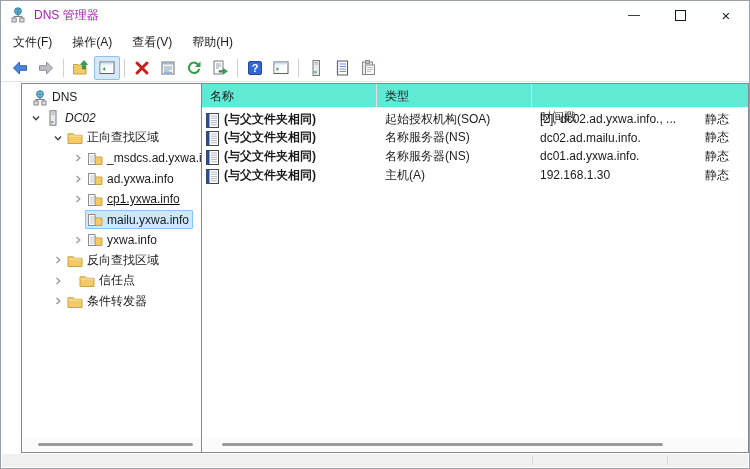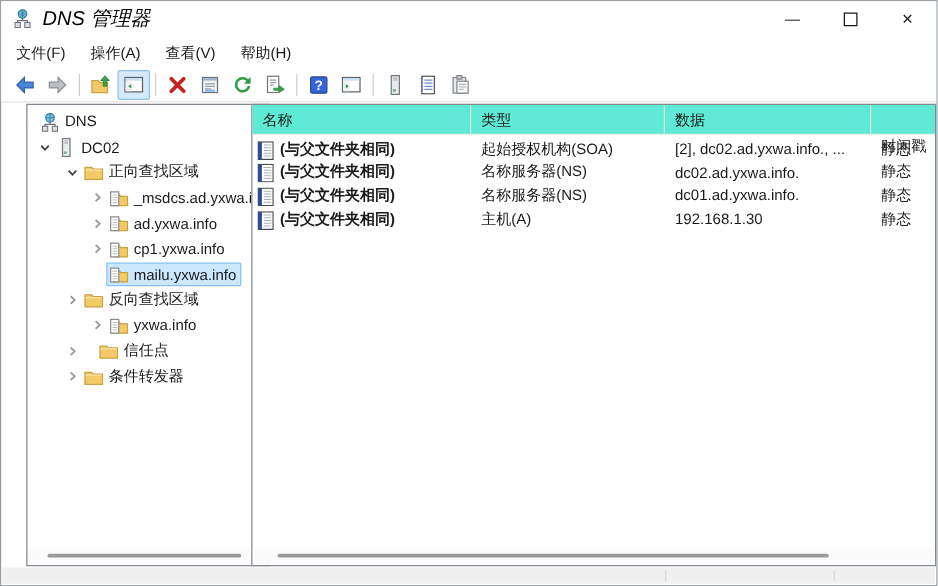--- a/index.html
+++ b/index.html
@@ -4,21 +4,21 @@
 <style>
   html,body{margin:0;padding:0;}
   body{width:750px;height:469px;position:relative;background:#fff;
        font-family:"Liberation Sans","DejaVu Sans",sans-serif;font-size:12px;color:#000;
        overflow:hidden;-webkit-font-smoothing:antialiased;}
   .window{position:absolute;inset:0;border:1px solid #9aa0a6;box-sizing:border-box;background:#fff;}
 
   
   .titlebar{position:absolute;top:0;left:0;right:0;height:28px;display:flex;align-items:center;background:#fff;}
   .titlebar .app-icon{margin-left:9px;width:16px;height:16px;display:inline-flex;}
-  .titlebar .title{margin-left:8px;font-size:16px;color:#000000;font-style:italic;}
+  .titlebar .title{margin-left:8px;font-size:12px;color:#a21caf;}
   .win-controls{position:absolute;right:0;top:0;height:28px;display:flex;}
   .win-btn{width:46px;height:28px;display:flex;align-items:center;justify-content:center;color:#1a1a1a;cursor:default;}
   .win-btn .max-box{width:9px;height:9px;border:1px solid #1a1a1a;}
   .win-btn.close{font-size:15px;}
 
   
   .menubar{position:absolute;top:28px;left:0;right:0;height:26px;display:flex;align-items:center;background:#fff;padding-left:2px;}
   .menu-item{padding:3px 9px;margin:0 1px;color:#1a1a1a;}
 
   
@@ -201,21 +201,21 @@
                 <circle cx="8" cy="4.2" r="3.4" fill="#7fc7e0" stroke="#2e7da0"></circle>
                 <path d="M5 4.2 H11 M8 1 V7.4" stroke="#2e7da0" stroke-width="0.7" fill="none"></path>
                 <path d="M8 7.6 V9.4 M4 11 V9.4 H12 V11" stroke="#6d7078" fill="none"></path>
                 <rect x="2" y="11" width="4.2" height="4" fill="#dcdee2" stroke="#6d7078" stroke-width="0.8"></rect>
                 <rect x="9.8" y="11" width="4.2" height="4" fill="#dcdee2" stroke="#6d7078" stroke-width="0.8"></rect>
               </svg>
             </span>
             <span class="tlabel">DNS</span>
           </span>
         </div>
-        <div class="tree-row" style="padding-left: 6px;">
+        <div class="tree-row" style="padding-left: 6px; font-style: italic;">
           <span class="chev">
             <svg width="10" height="10" viewBox="0 0 10 10">
               <path d="M2 3.5 L5 6.8 L8 3.5" fill="none" stroke="#404040" stroke-width="1.4"></path>
             </svg>
           </span>
           <span class="node">
             <span class="ticon">
               <svg width="16" height="16" viewBox="0 0 16 16">
                 <rect x="5" y="0.8" width="6" height="14.4" fill="#e9ebee" stroke="#76797e"></rect>
                 <path d="M6.5 2.8 H9.5 M6.5 4.3 H9.5" stroke="#a7abb1" stroke-width="0.9"></path>
@@ -268,21 +268,21 @@
             <span class="ticon">
               <svg width="16" height="16" viewBox="0 0 16 16">
                 <path d="M4 4.5 V13.5 H15 V6 H9.5 L8.3 4.5 Z" fill="#f3ca68" stroke="#caa23f"></path>
                 <rect x="1.5" y="2.5" width="6.5" height="11" fill="#fff" stroke="#8a8d93"></rect>
                 <path d="M3 5 H6.8 M3 7 H6.8 M3 9 H6.8 M3 11 H6.8" stroke="#b9bdc3" stroke-width="0.9"></path>
               </svg>
             </span>
             <span class="tlabel">ad.yxwa.info</span>
           </span>
         </div>
-        <div class="tree-row" style="padding-left: 48px;">
+        <div class="tree-row" style="padding-left: 48px; text-decoration: underline;">
           <span class="chev">
             <svg width="10" height="10" viewBox="0 0 10 10">
               <path d="M3.5 2 L6.8 5 L3.5 8" fill="none" stroke="#9a9a9a" stroke-width="1.4"></path>
             </svg>
           </span>
           <span class="node">
             <span class="ticon">
               <svg width="16" height="16" viewBox="0 0 16 16">
                 <path d="M4 4.5 V13.5 H15 V6 H9.5 L8.3 4.5 Z" fill="#f3ca68" stroke="#caa23f"></path>
                 <rect x="1.5" y="2.5" width="6.5" height="11" fill="#fff" stroke="#8a8d93"></rect>
@@ -298,51 +298,51 @@
             <span class="ticon">
               <svg width="16" height="16" viewBox="0 0 16 16">
                 <path d="M4 4.5 V13.5 H15 V6 H9.5 L8.3 4.5 Z" fill="#f3ca68" stroke="#caa23f"></path>
                 <rect x="1.5" y="2.5" width="6.5" height="11" fill="#fff" stroke="#8a8d93"></rect>
                 <path d="M3 5 H6.8 M3 7 H6.8 M3 9 H6.8 M3 11 H6.8" stroke="#b9bdc3" stroke-width="0.9"></path>
               </svg>
             </span>
             <span class="tlabel">mailu.yxwa.info</span>
           </span>
         </div>
-        <div class="tree-row" style="padding-left: 28px;">
-          <span class="chev">
-            <svg width="10" height="10" viewBox="0 0 10 10">
-              <path d="M3.5 2 L6.8 5 L3.5 8" fill="none" stroke="#9a9a9a" stroke-width="1.4"></path>
-            </svg>
-          </span>
-          <span class="node">
-            <span class="ticon">
-              <svg width="16" height="16" viewBox="0 0 16 16">
-                <path d="M1 3.8 L1 13.5 H15 V5.3 H7.8 L6.3 3.8 Z" fill="#f3ca68" stroke="#caa23f"></path>
-                <path d="M1.5 6 H14.5" stroke="#fbe3a7" stroke-width="1"></path>
-              </svg>
-            </span>
-            <span class="tlabel">反向查找区域</span>
-          </span>
-        </div>
         <div class="tree-row" style="padding-left: 48px;">
           <span class="chev">
             <svg width="10" height="10" viewBox="0 0 10 10">
               <path d="M3.5 2 L6.8 5 L3.5 8" fill="none" stroke="#9a9a9a" stroke-width="1.4"></path>
             </svg>
           </span>
           <span class="node">
             <span class="ticon">
               <svg width="16" height="16" viewBox="0 0 16 16">
                 <path d="M4 4.5 V13.5 H15 V6 H9.5 L8.3 4.5 Z" fill="#f3ca68" stroke="#caa23f"></path>
                 <rect x="1.5" y="2.5" width="6.5" height="11" fill="#fff" stroke="#8a8d93"></rect>
                 <path d="M3 5 H6.8 M3 7 H6.8 M3 9 H6.8 M3 11 H6.8" stroke="#b9bdc3" stroke-width="0.9"></path>
               </svg>
             </span>
             <span class="tlabel">yxwa.info</span>
+          </span>
+        </div>
+        <div class="tree-row" style="padding-left: 28px;">
+          <span class="chev">
+            <svg width="10" height="10" viewBox="0 0 10 10">
+              <path d="M3.5 2 L6.8 5 L3.5 8" fill="none" stroke="#9a9a9a" stroke-width="1.4"></path>
+            </svg>
+          </span>
+          <span class="node">
+            <span class="ticon">
+              <svg width="16" height="16" viewBox="0 0 16 16">
+                <path d="M1 3.8 L1 13.5 H15 V5.3 H7.8 L6.3 3.8 Z" fill="#f3ca68" stroke="#caa23f"></path>
+                <path d="M1.5 6 H14.5" stroke="#fbe3a7" stroke-width="1"></path>
+              </svg>
+            </span>
+            <span class="tlabel">反向查找区域</span>
           </span>
         </div>
         <div class="tree-row" style="padding-left: 28px; gap: 12px;">
           <span class="chev">
             <svg width="10" height="10" viewBox="0 0 10 10">
               <path d="M3.5 2 L6.8 5 L3.5 8" fill="none" stroke="#9a9a9a" stroke-width="1.4"></path>
             </svg>
           </span>
           <span class="node">
             <span class="ticon">
@@ -373,21 +373,20 @@
       </div>
     <div class="hscroll">
         <div class="hthumb"></div>
       </div>
   </div>
 
   <div class="pane pane-right">
     <div class="list-header" id="list-header">
         <div class="hcell c-name">名称</div>
         <div class="hcell c-type">类型</div>
-        <div class="hcell c-data">数据</div>
         <div class="hcell c-ts">时间戳</div>
       </div>
     <div class="list-rows" id="list-rows">
         <div class="list-row">
           <div class="cell c-name">
             <span class="ricon">
               <svg width="13" height="15" viewBox="0 0 13 15">
                 <rect x="0.5" y="0.5" width="12" height="14" fill="#fff" stroke="#43484e"></rect>
                 <rect x="0.5" y="0.5" width="3" height="14" fill="#2e4d8f"></rect>
                 <path d="M5 3 H11 M5 5.2 H11 M5 7.4 H11 M5 9.6 H11 M5 11.8 H11" stroke="#aab0b8" stroke-width="0.9"></path>
@@ -404,21 +403,21 @@
             <span class="ricon">
               <svg width="13" height="15" viewBox="0 0 13 15">
                 <rect x="0.5" y="0.5" width="12" height="14" fill="#fff" stroke="#43484e"></rect>
                 <rect x="0.5" y="0.5" width="3" height="14" fill="#2e4d8f"></rect>
                 <path d="M5 3 H11 M5 5.2 H11 M5 7.4 H11 M5 9.6 H11 M5 11.8 H11" stroke="#aab0b8" stroke-width="0.9"></path>
               </svg>
             </span>
             <span>(与父文件夹相同)</span>
           </div>
           <div class="cell c-type">名称服务器(NS)</div>
-          <div class="cell c-data">dc02.ad.yxwa.info.</div>
+          <div class="cell c-data">dc02.ad.mailu.info.</div>
           <div class="cell c-ts">静态</div>
         </div>
         <div class="list-row">
           <div class="cell c-name">
             <span class="ricon">
               <svg width="13" height="15" viewBox="0 0 13 15">
                 <rect x="0.5" y="0.5" width="12" height="14" fill="#fff" stroke="#43484e"></rect>
                 <rect x="0.5" y="0.5" width="3" height="14" fill="#2e4d8f"></rect>
                 <path d="M5 3 H11 M5 5.2 H11 M5 7.4 H11 M5 9.6 H11 M5 11.8 H11" stroke="#aab0b8" stroke-width="0.9"></path>
               </svg>

